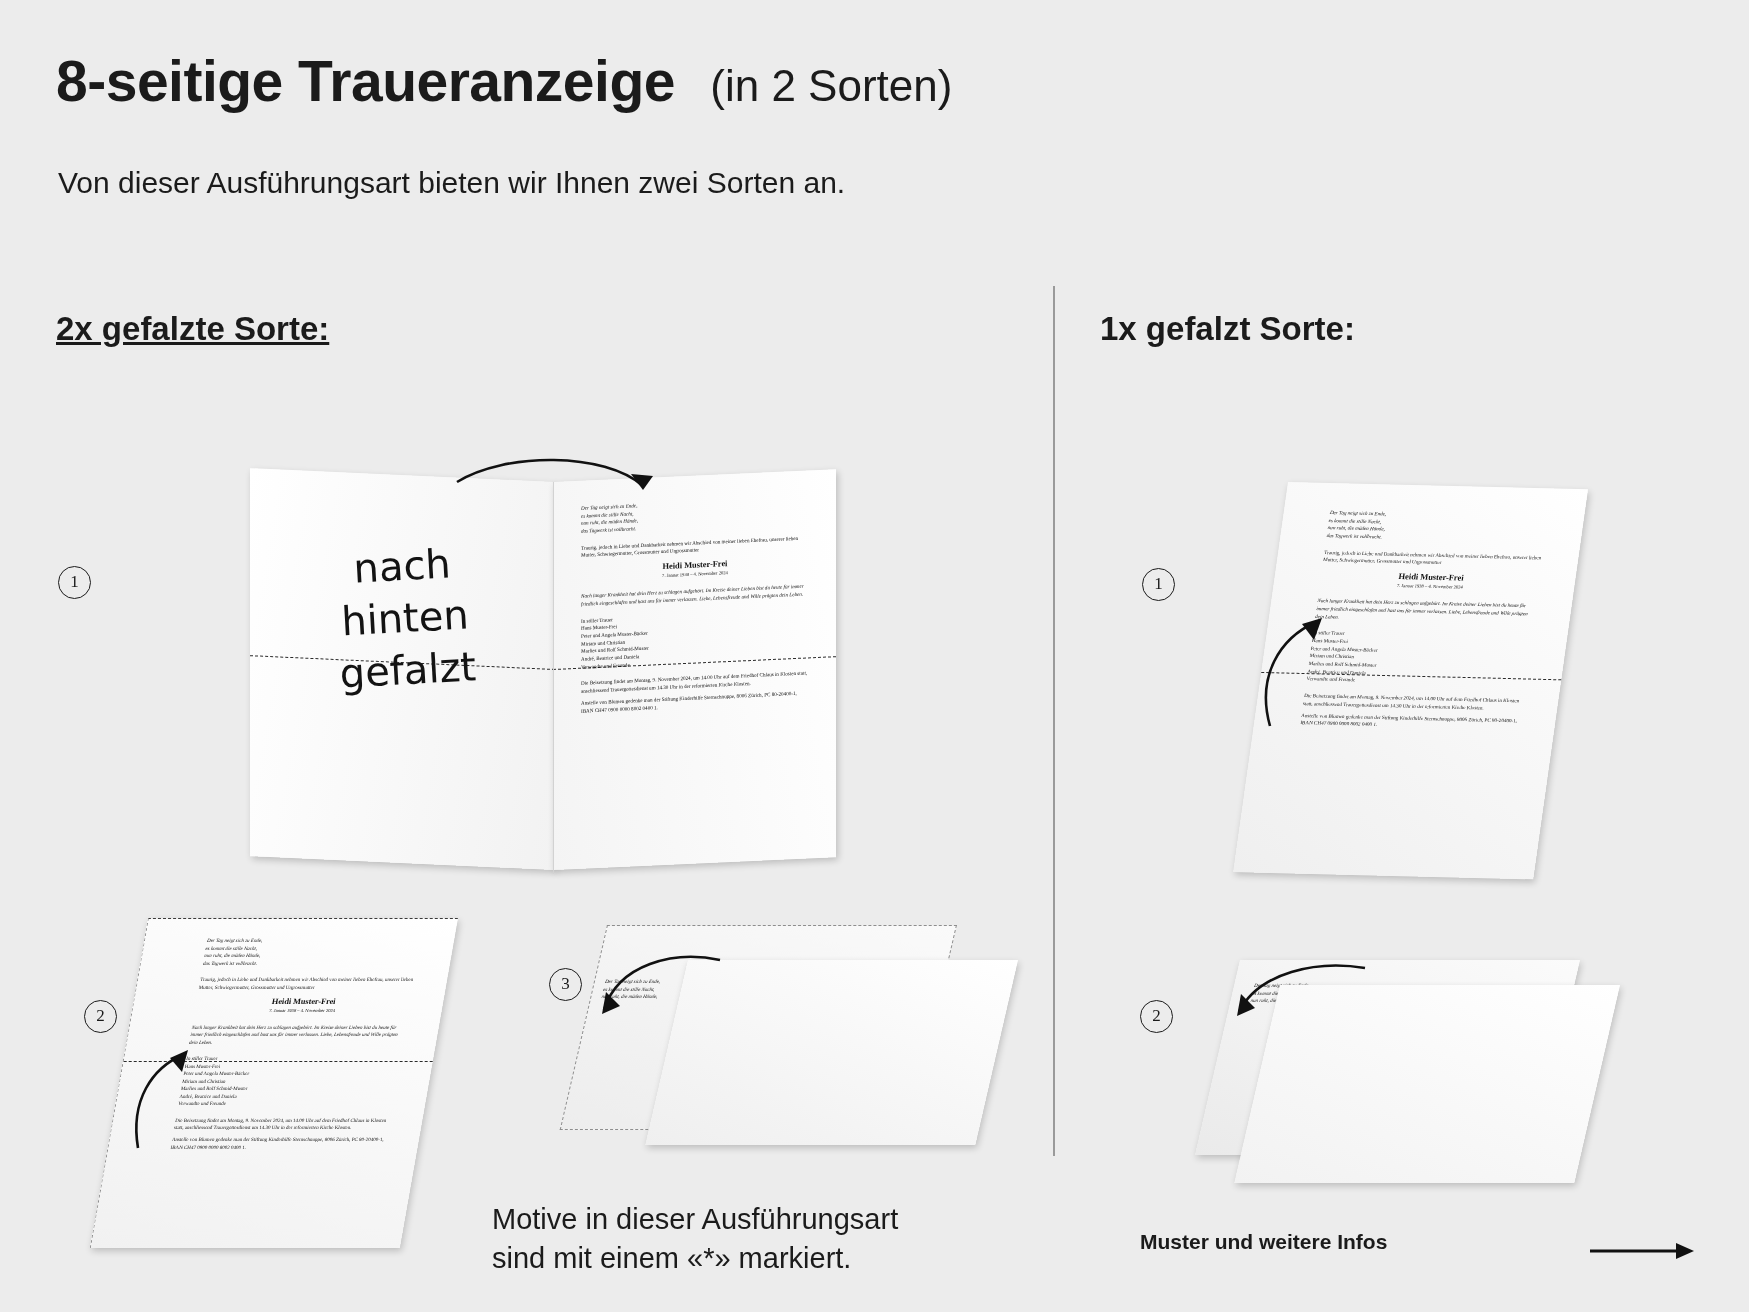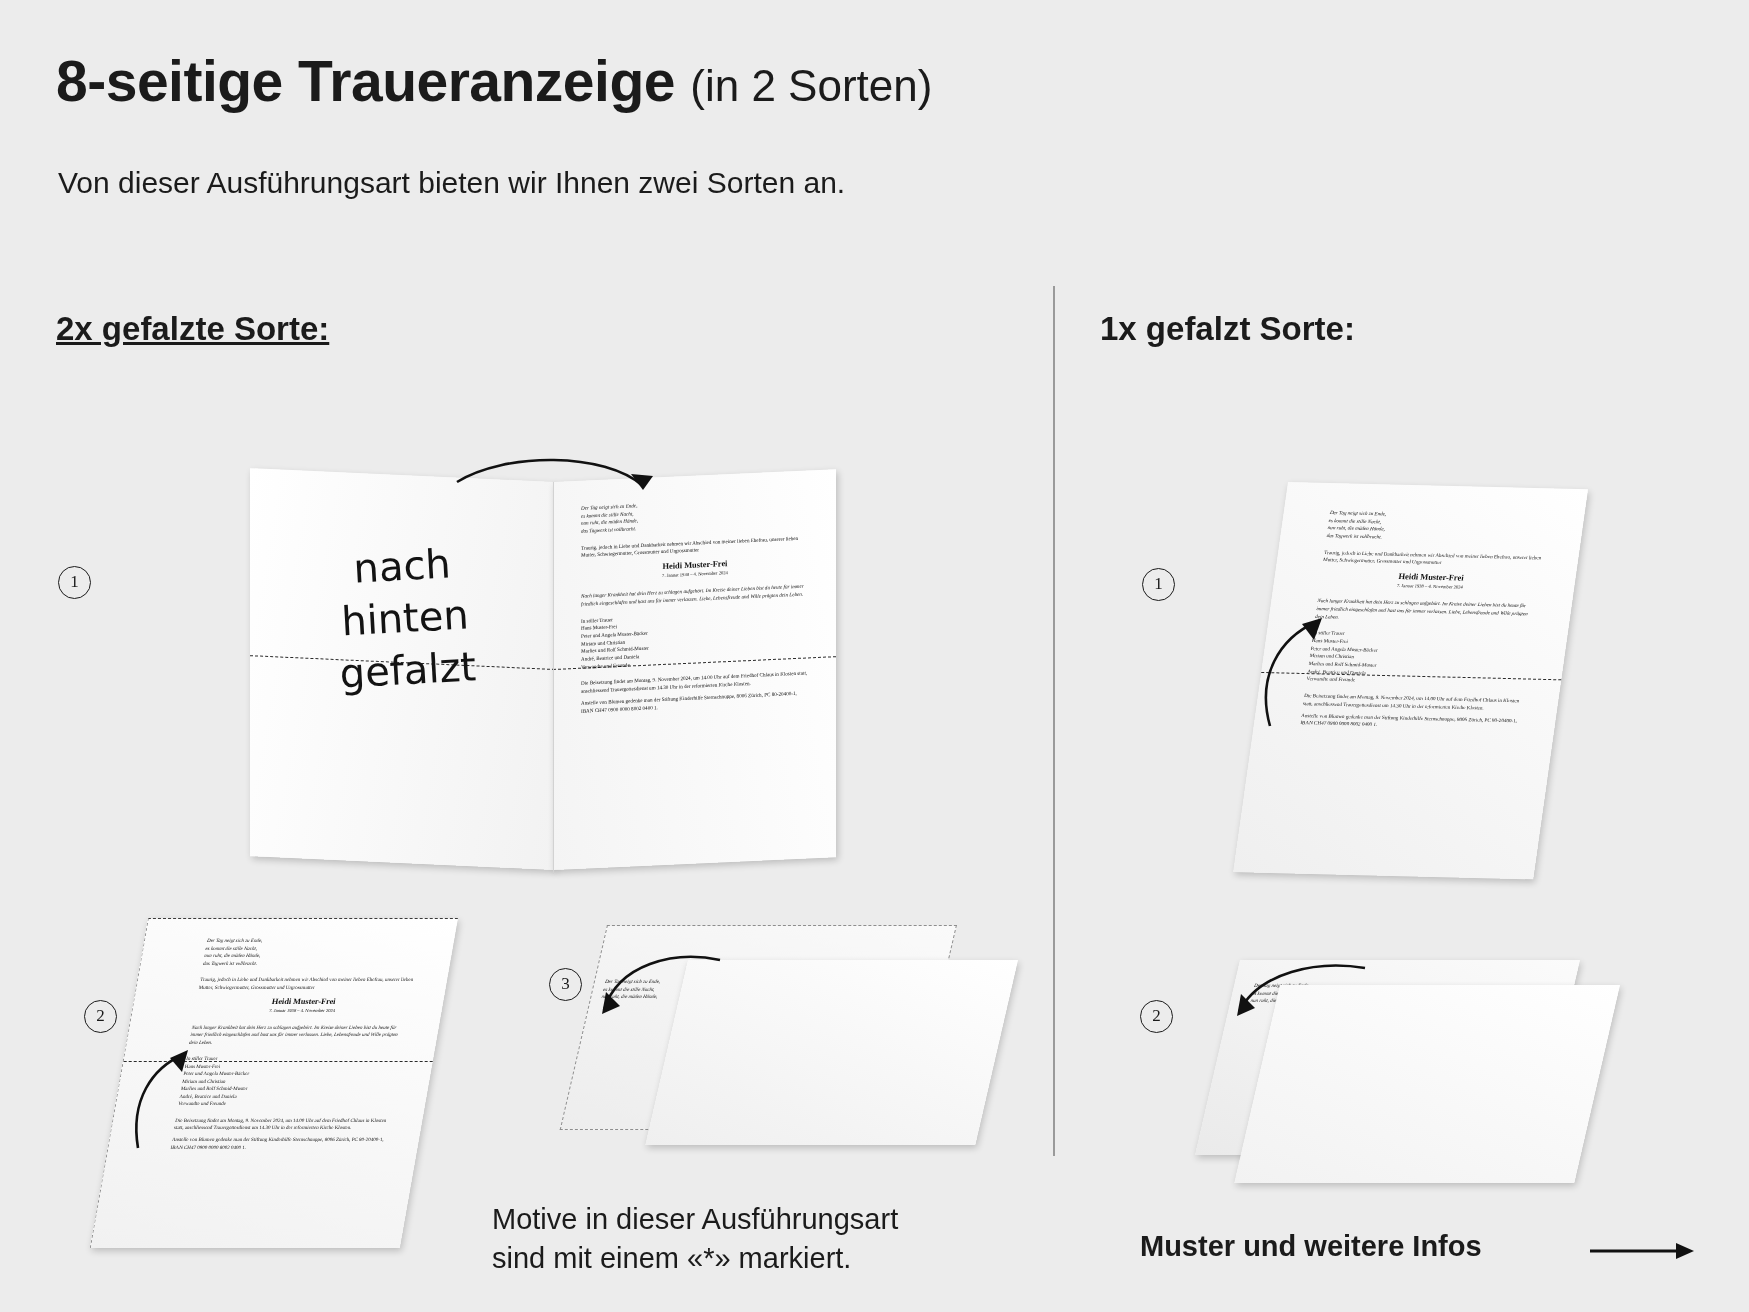--- a/index.html
+++ b/index.html
@@ -23,20 +23,21 @@
     top: 48px;
     font-size: 57px;
     font-weight: 700;
     letter-spacing: -0.5px;
     white-space: nowrap;
   }
   .page-title .sub {
     font-weight: 400;
     font-size: 44px;
     letter-spacing: 0;
+    margin-left: 20px;
   }
   .page-subtitle {
     position: absolute;
     left: 58px;
     top: 166px;
     font-size: 30px;
     font-weight: 400;
   }
 
   .col-heading {
@@ -109,21 +110,21 @@
     transform: rotate(-3.2deg);
   }
 
   .caption {
     position: absolute;
     font-size: 29px;
     line-height: 1.35;
   }
   .footer-note {
     position: absolute;
-    font-size: 29px;
+    font-size: 21px;
     font-weight: 700;
   }
 
   svg.arrow { position: absolute; overflow: visible; }
 </style>
 </head>
 <body>
 
 <div class="page-title">
   <span>8-seitige Traueranzeige</span>

